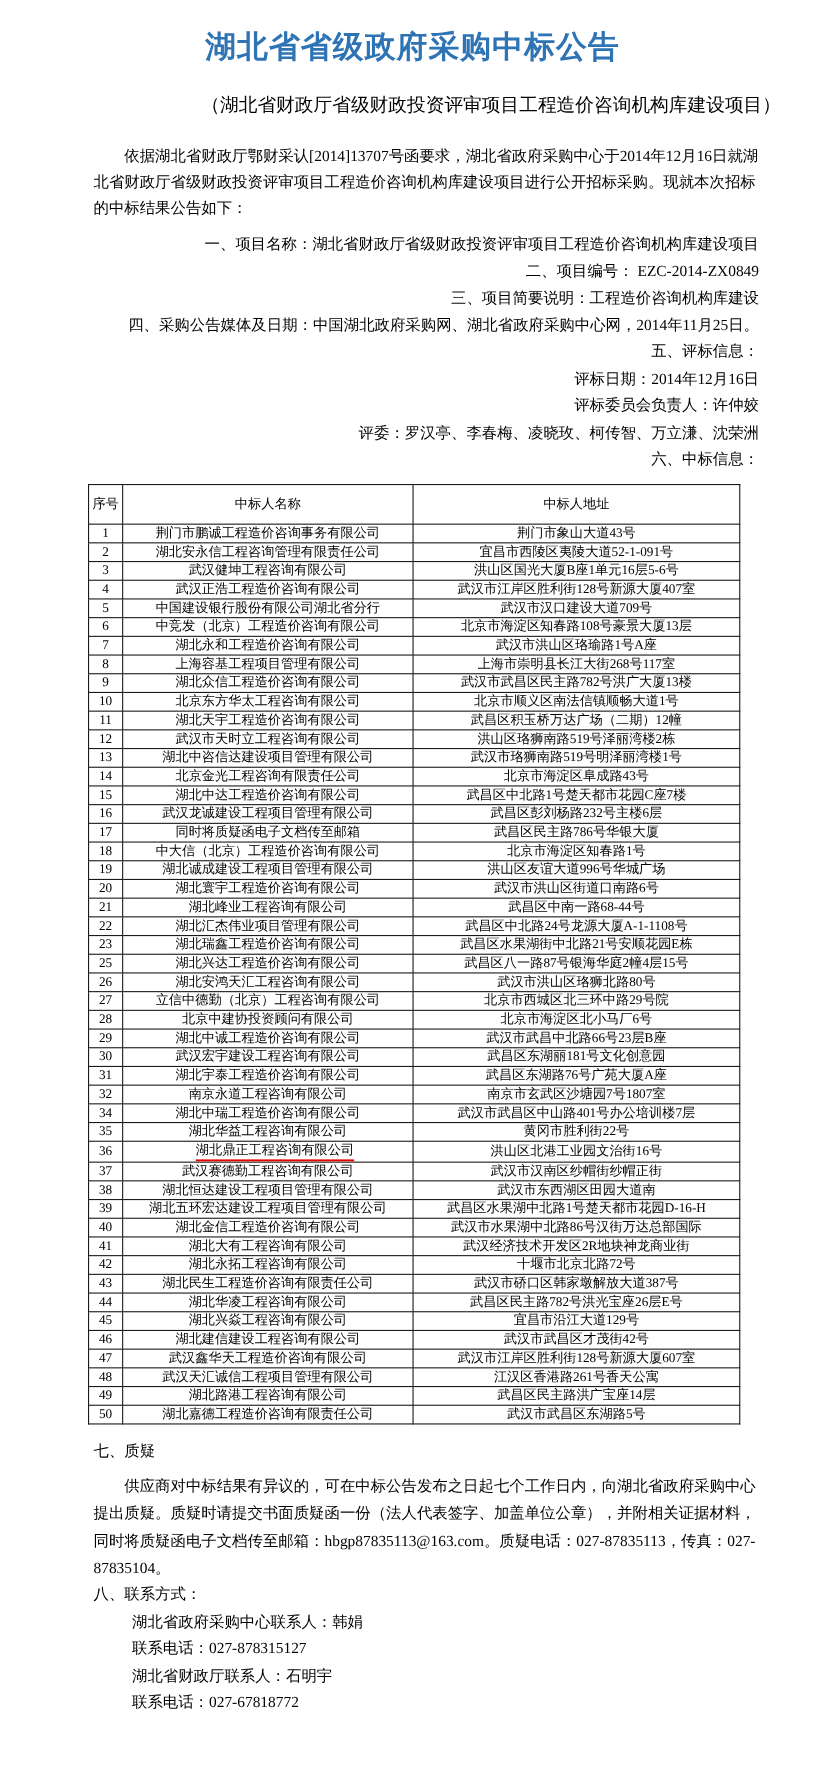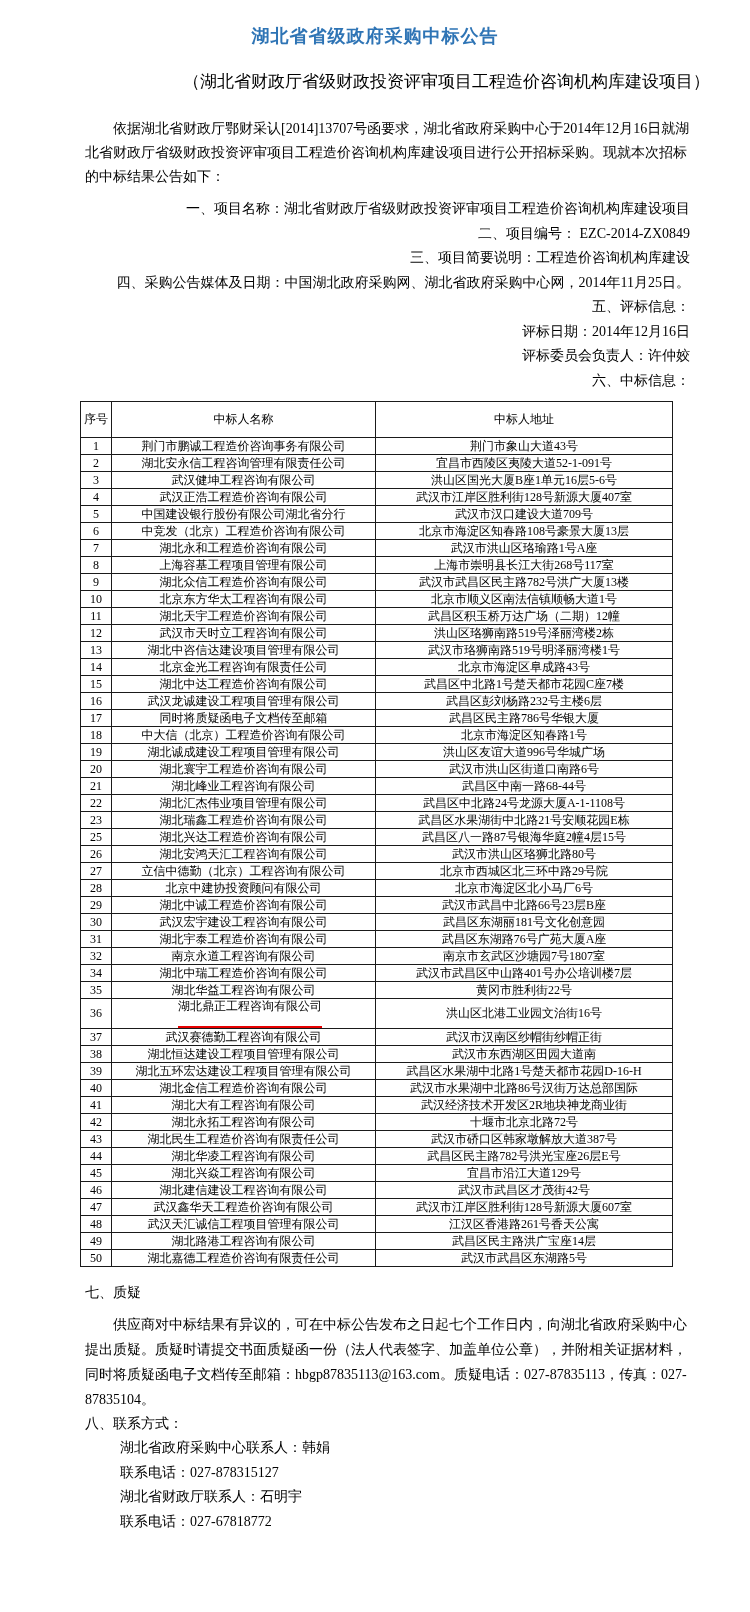--- a/index.html
+++ b/index.html
@@ -14,21 +14,21 @@
     background: #ffffff;
     color: #000;
     font-family: "Liberation Serif", "DejaVu Serif", serif;
     font-size: 14px;
   }
   .page { padding: 16px 0 40px 0; }
 
   .doc-title {
     text-align: center;
     color: var(--title-blue);
-    font-size: 18px;
+    font-size: 28px;
     font-weight: bold;
     margin: 8px 40px 0 40px;
     letter-spacing: 1px;
   }
   .doc-subtitle {
     text-align: right;
     font-size: 17px;
     margin: 22px 40px 0 40px;
   }
   .intro {
@@ -67,21 +67,21 @@
   table.winners th { font-weight: normal; height: 36px; line-height: 15px; }
   table.winners td { height: 17px; line-height: 15px; }
   col.c-serial { width: 31px; }
   col.c-name  { width: 264px; }
   col.c-addr  { width: 297px; }
   td.cell-serial { font-family: "Liberation Serif", serif; }
 
   .hl-underline {
     display: inline-block;
     border-bottom: 2px solid var(--highlight-red);
-    padding-bottom: 12px;
+    padding-bottom: 1px;
     margin-left: 13px;
   }
   .section-para {
     margin: 6px 58px 0 85px;
     line-height: 25px;
     text-indent: 2em;
   }
   .mt { margin-top: 14px; }
 </style>
 </head>
@@ -95,20 +95,21 @@
   <p class="intro">依据湖北省财政厅鄂财采认[2014]13707号函要求，湖北省政府采购中心于2014年12月16日就湖北省财政厅省级财政投资评审项目工程造价咨询机构库建设项目进行公开招标采购。现就本次招标的中标结果公告如下：</p>
 
   <div class="items-block">
     <div class="item">一、项目名称：湖北省财政厅省级财政投资评审项目工程造价咨询机构库建设项目</div>
     <div class="item">二、项目编号：  EZC-2014-ZX0849</div>
     <div class="item">三、项目简要说明：工程造价咨询机构库建设</div>
     <div class="item">四、采购公告媒体及日期：中国湖北政府采购网、湖北省政府采购中心网，2014年11月25日。</div>
     <div class="item">五、评标信息：</div>
     <div class="subitem">评标日期：2014年12月16日</div>
     <div class="subitem">评标委员会负责人：许仲姣</div>
+    <div class="subitem">评委：罗汉亭、李春梅、凌晓玫、柯传智、万立溓、沈荣洲</div>
     <div class="item">六、中标信息：</div>
   </div>
 
   <div class="table-wrap">
     <table class="winners">
       <colgroup>
         <col class="c-serial">
           <col class="c-name">
           <col class="c-addr">
       </colgroup>

